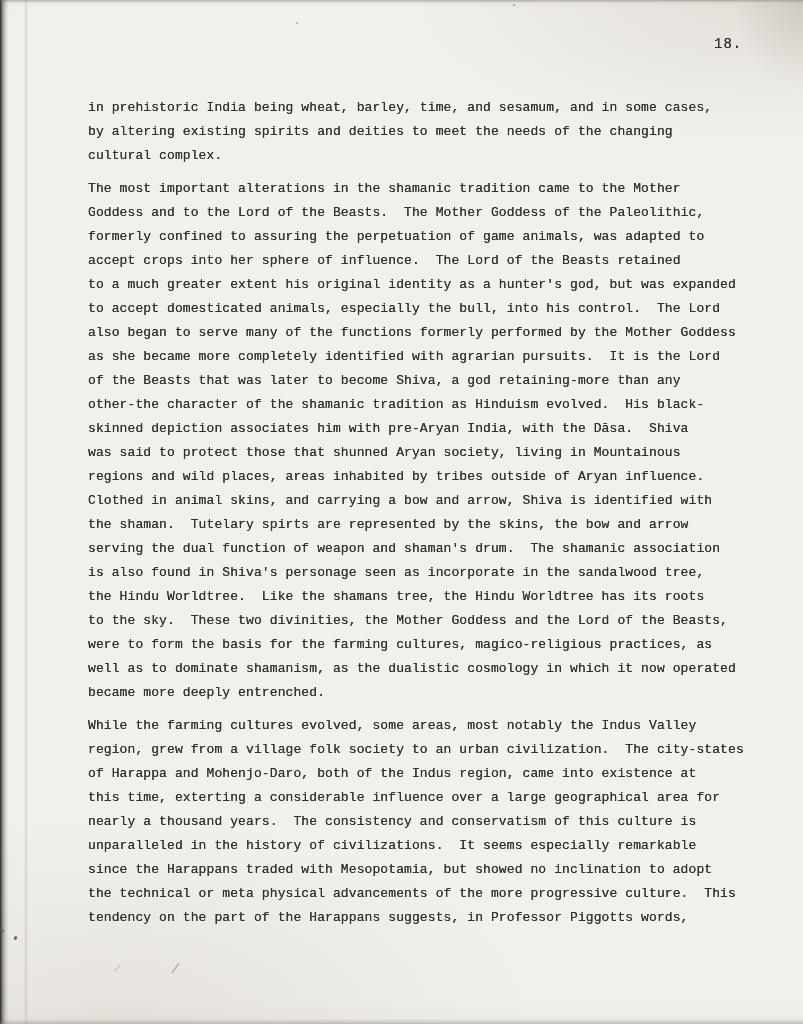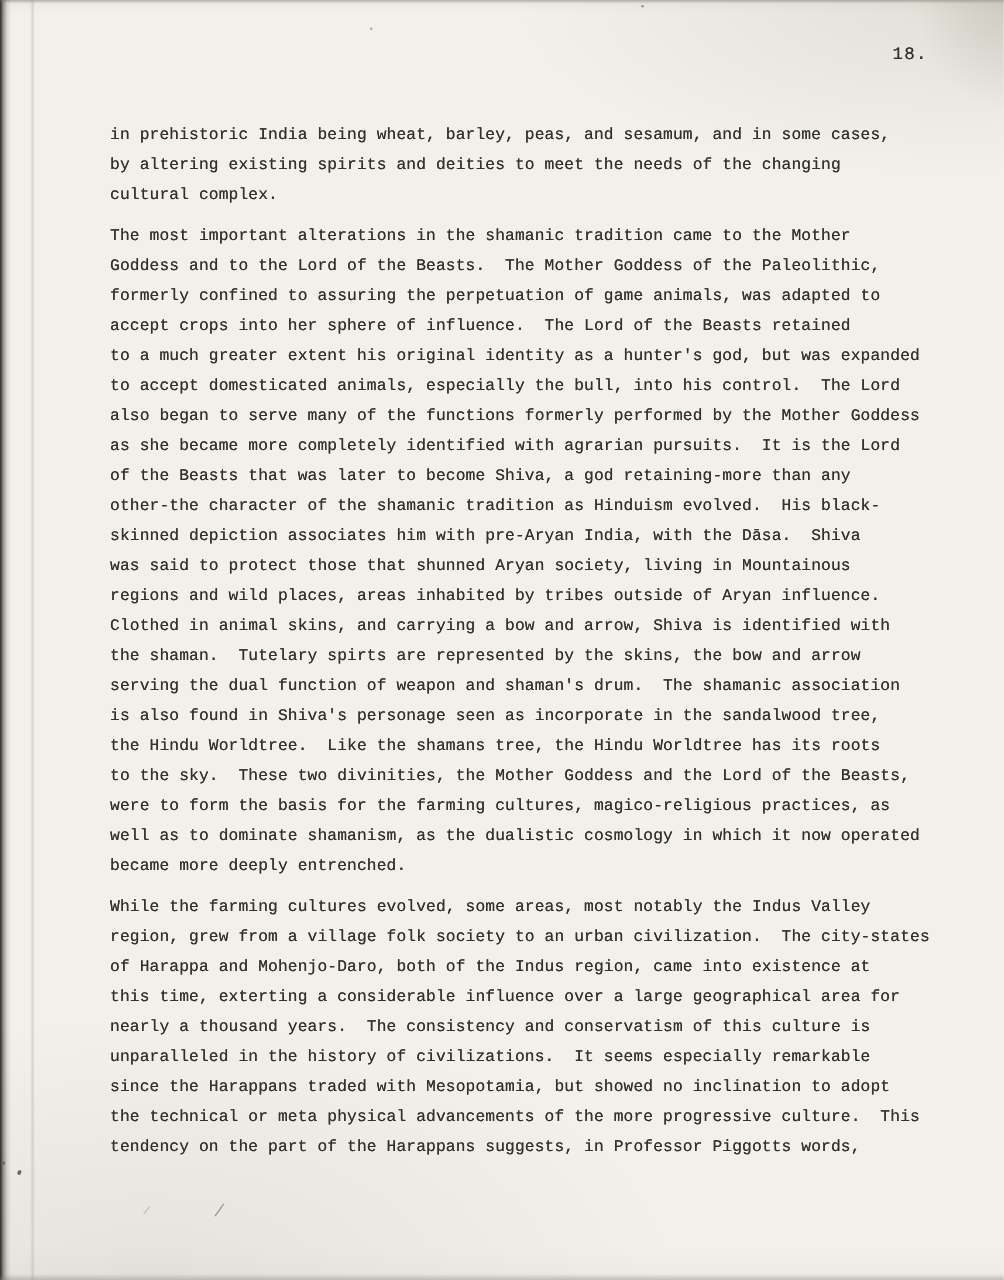--- a/index.html
+++ b/index.html
@@ -103,21 +103,21 @@
 <div class="speck s1"></div>
 <div class="speck s2"></div>
 <div class="scratch m1"></div>
 <div class="scratch m2"></div>
 <div class="dot d1"></div>
 <div class="dot d2"></div>
 
 <div class="page-number">18.</div>
 
 <div class="body-text">
-  <p class="para">in prehistoric India being wheat, barley, peas, and sesamum, and in some cases,
+  <p class="para">in prehistoric India being wheat, barley, time, and sesamum, and in some cases,
 by altering existing spirits and deities to meet the needs of the changing
 cultural complex.</p>
   <p class="para">The most important alterations in the shamanic tradition came to the Mother
 Goddess and to the Lord of the Beasts.  The Mother Goddess of the Paleolithic,
 formerly confined to assuring the perpetuation of game animals, was adapted to
 accept crops into her sphere of influence.  The Lord of the Beasts retained
 to a much greater extent his original identity as a hunter's god, but was expanded
 to accept domesticated animals, especially the bull, into his control.  The Lord
 also began to serve many of the functions formerly performed by the Mother Goddess
 as she became more completely identified with agrarian pursuits.  It is the Lord

